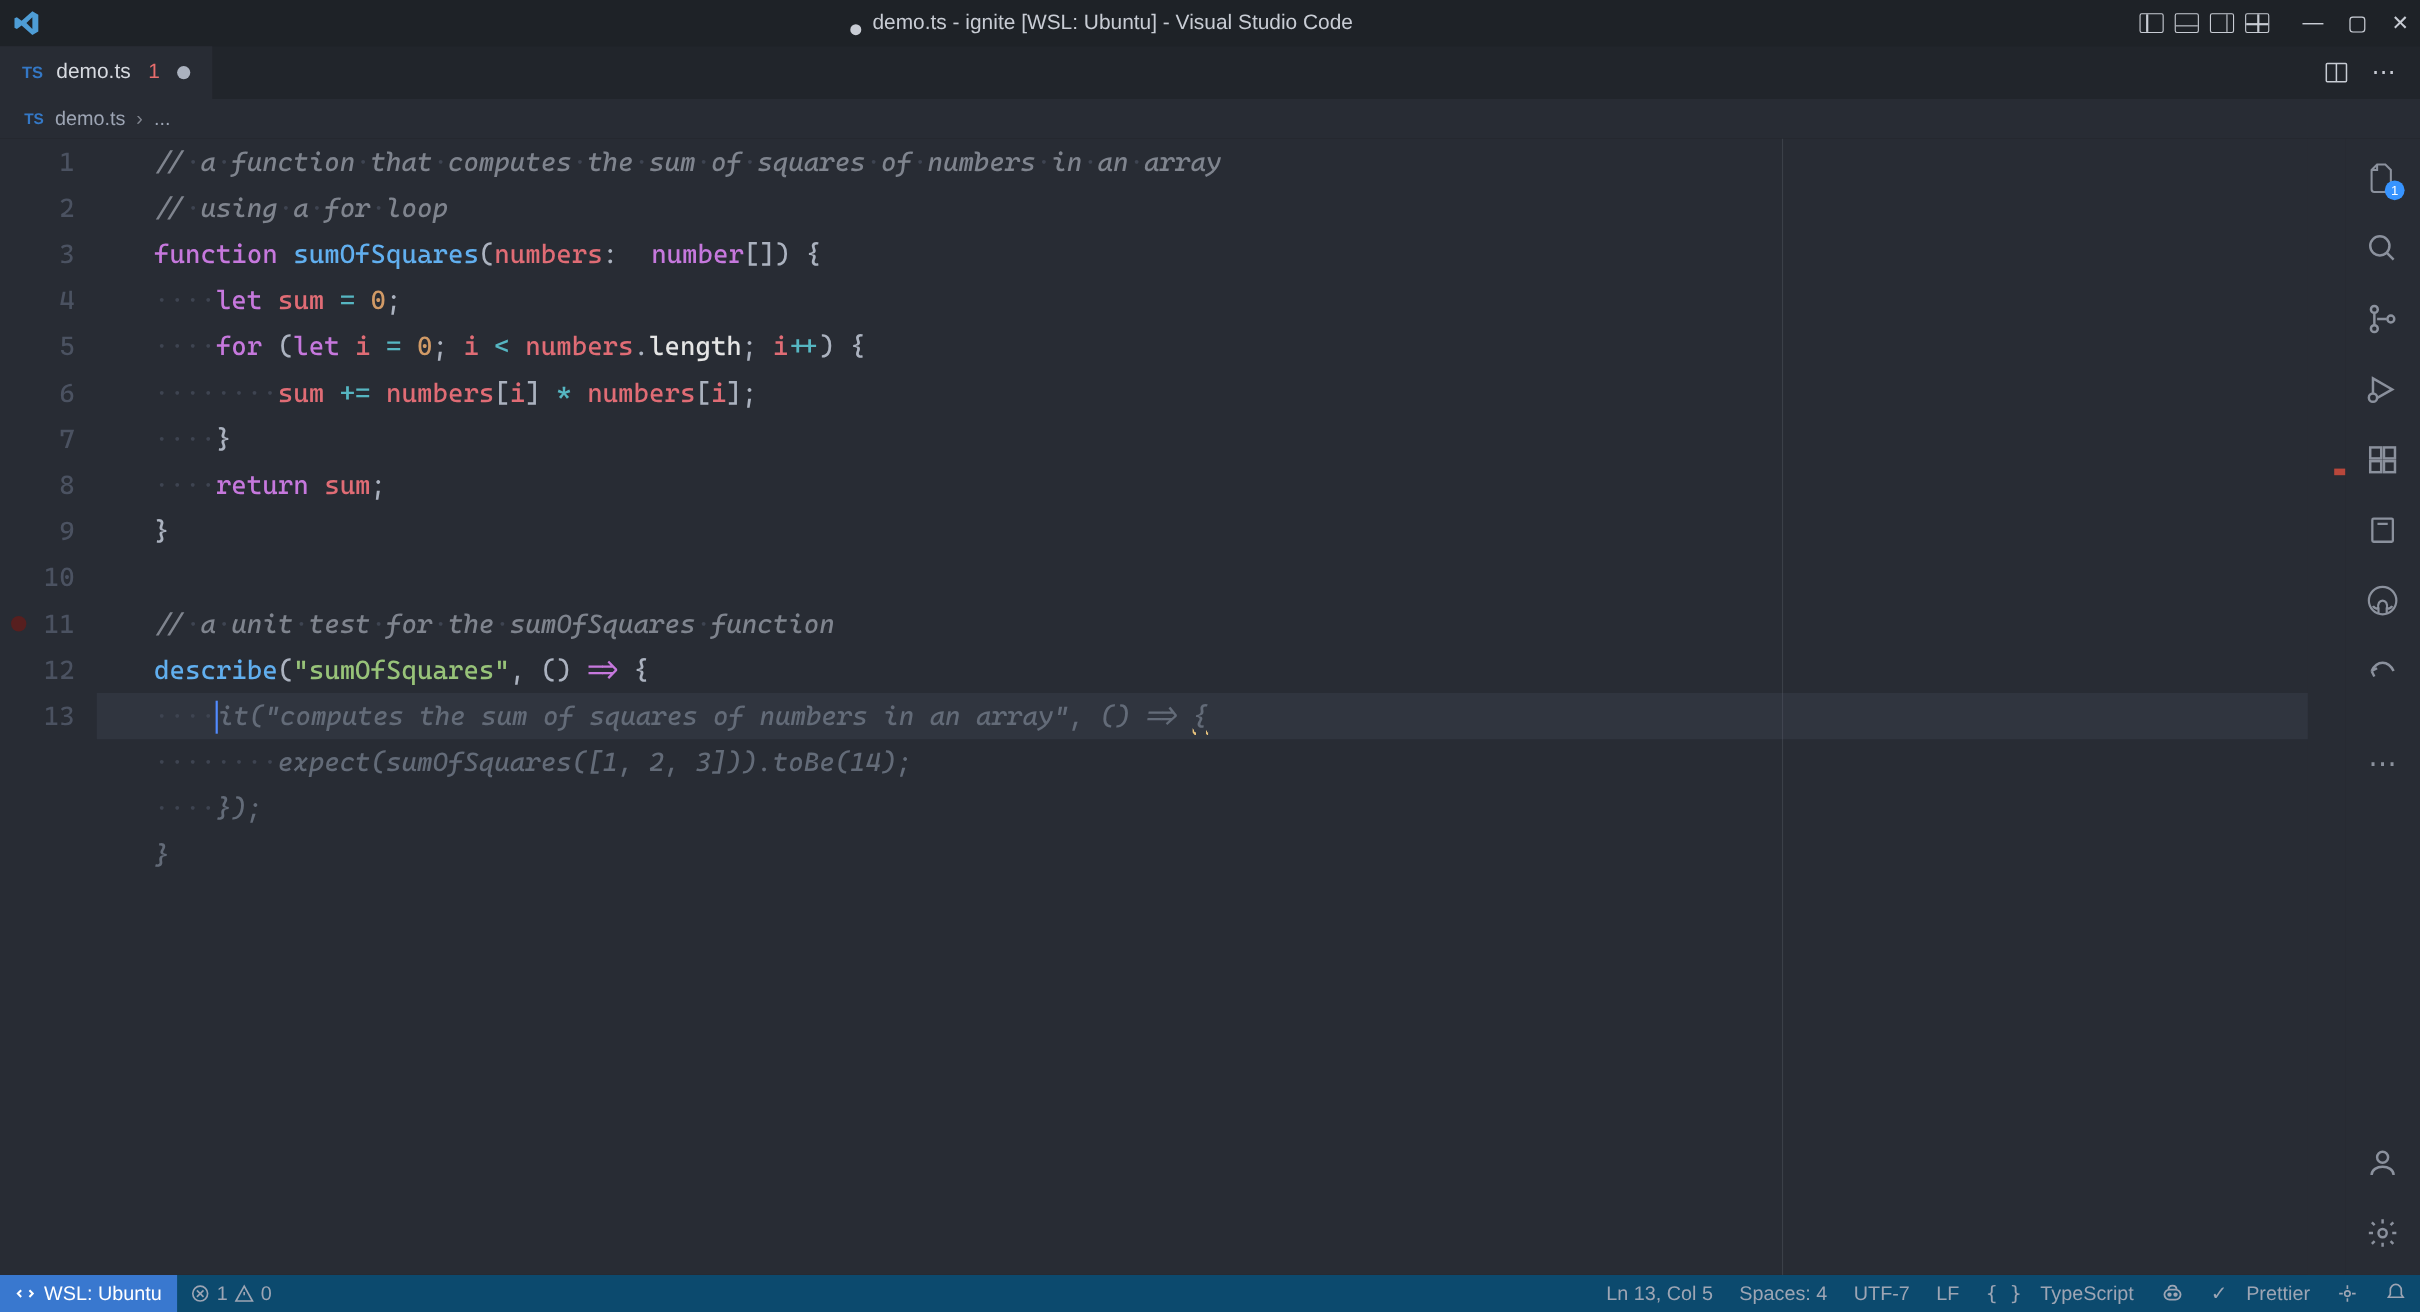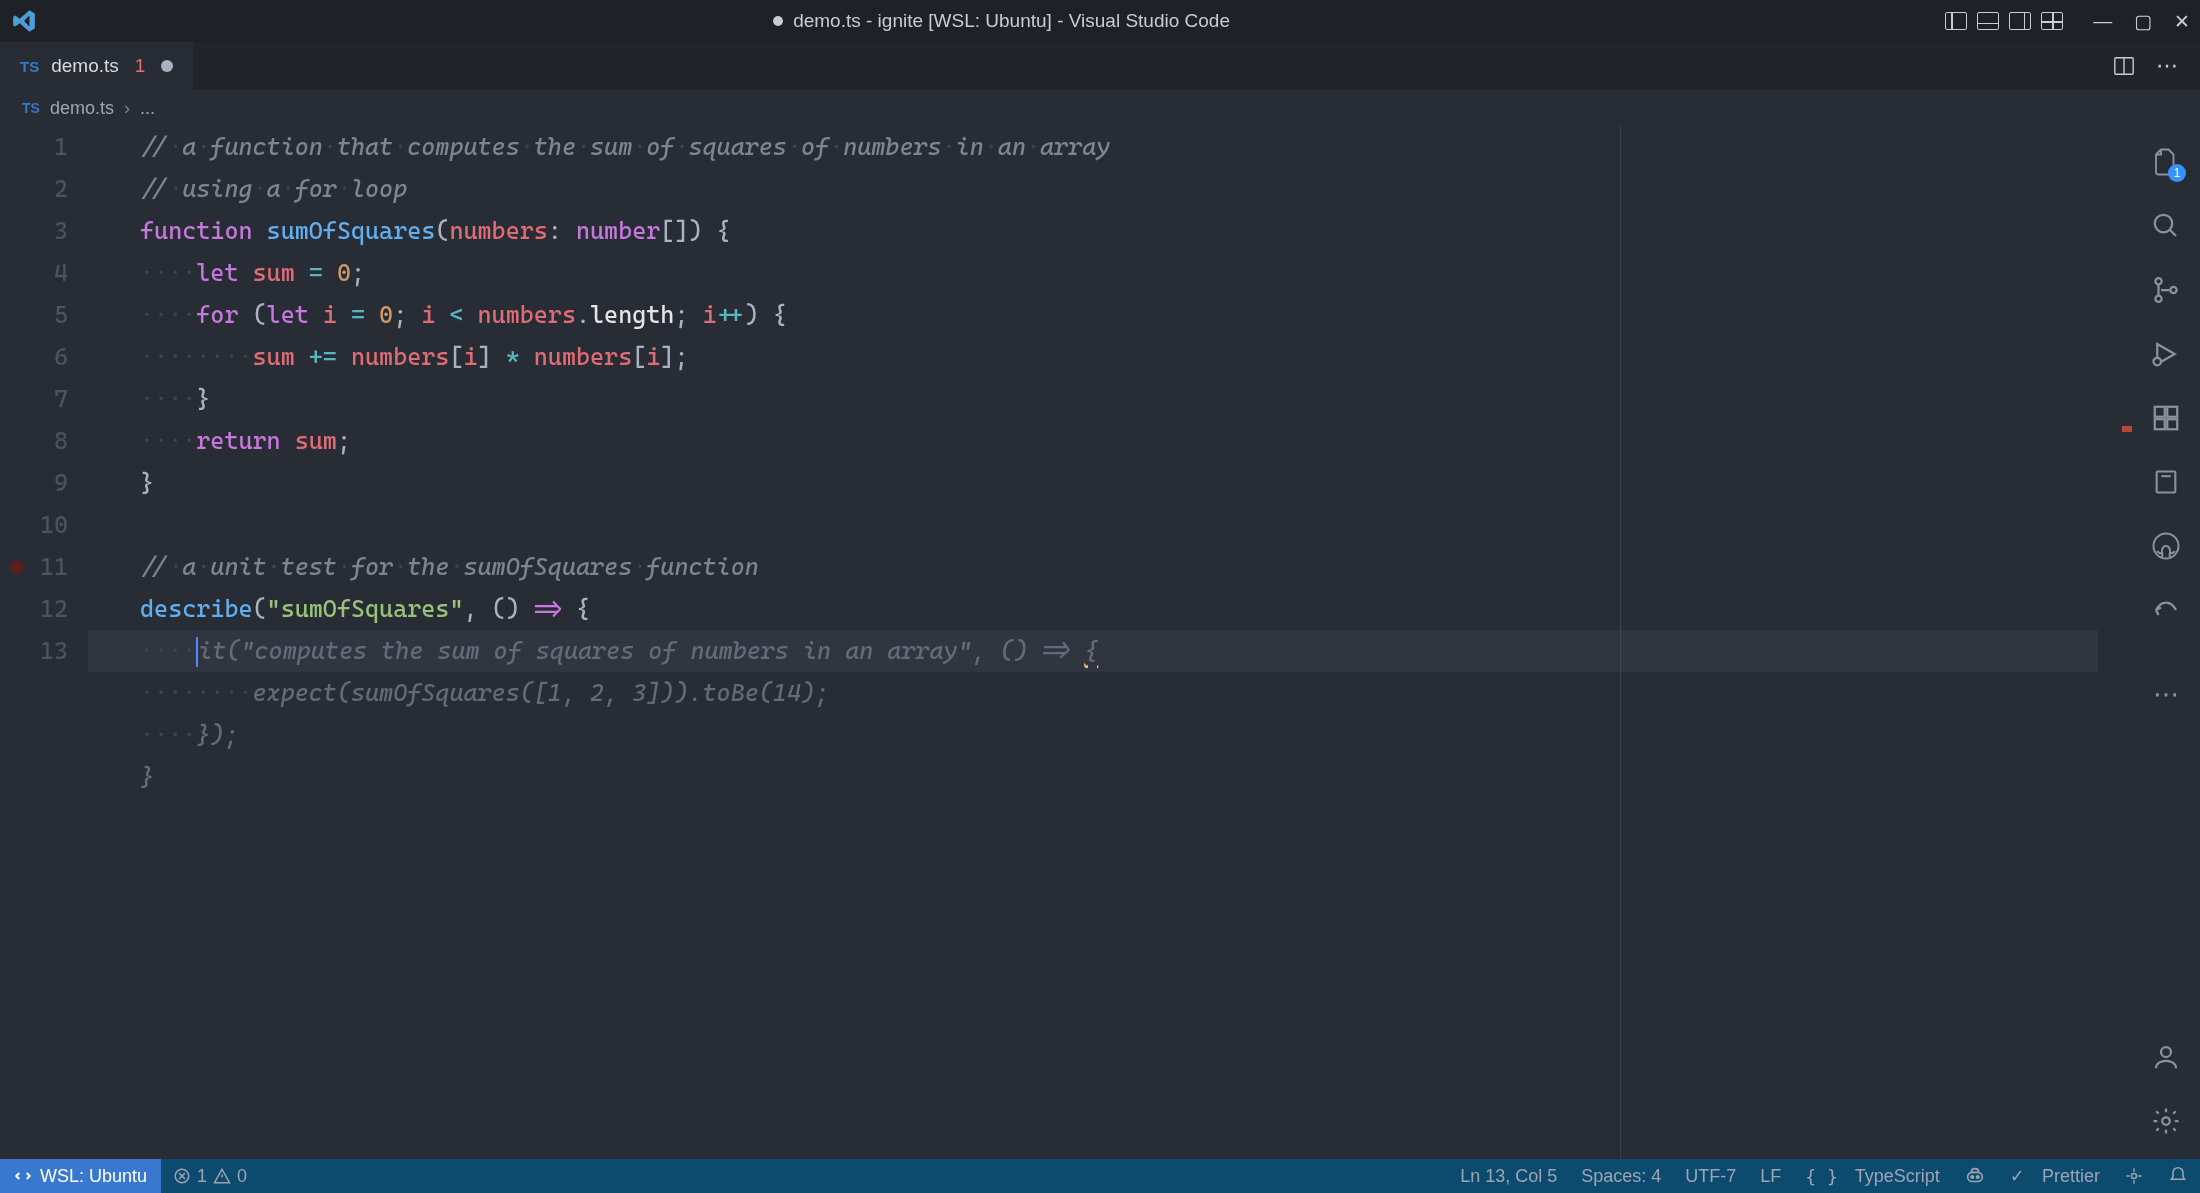--- a/index.html
+++ b/index.html
@@ -4,21 +4,21 @@
 <style>
 * { margin: 0; padding: 0; box-sizing: border-box; }
 html, body { width: 2200px; height: 1193px; overflow: hidden; font-family: -apple-system, BlinkMacSystemFont, "Segoe UI", sans-serif; background: #1e2227; color: #abb2bf; }
 .app { display: flex; flex-direction: column; height: 100%; }
 
 
 .titlebar { display: flex; align-items: center; height: 42px; background: #1e2227; padding: 0 10px; font-size: 19px; }
 .titlebar .logo { width: 28px; height: 28px; margin-right: 20px; color:#4e9dd6; display:flex; align-items:center; justify-content:center;}
 .titlebar .menu { display: flex; gap: 0; }
 .titlebar .menu-item { padding: 6px 14px; color: #c8ccd4; cursor: default; }
-.titlebar .title { flex: 1; text-align: center; color: #c8ccd4; display:flex; align-items:center; justify-content:center; gap:10px;}
+.titlebar .title { flex: 1; text-align: center; color: #c8ccd4; display:flex; align-items:flex-end; justify-content:center; gap:10px;}
 .titlebar .title .dot { width:10px; height:10px; border-radius:50%; background:#c8ccd4; display:inline-block;}
 .titlebar .win-controls { display: flex; gap: 22px; color: #c8ccd4; align-items:center;}
 .titlebar .layout-icons { display:flex; gap:10px; margin-right:30px; color:#c8ccd4;}
 .layout-box { width:22px; height:18px; border:1.5px solid #c8ccd4; border-radius:2px; position:relative;}
 .layout-box.left::before{content:"";position:absolute;left:5px;top:0;bottom:0;width:1.5px;background:#c8ccd4;}
 .layout-box.bottom::before{content:"";position:absolute;left:0;right:0;bottom:5px;height:1.5px;background:#c8ccd4;}
 .layout-box.right::before{content:"";position:absolute;right:5px;top:0;bottom:0;width:1.5px;background:#c8ccd4;}
 .layout-box.grid::before{content:"";position:absolute;left:50%;top:0;bottom:0;width:1.5px;background:#c8ccd4;}
 .layout-box.grid::after{content:"";position:absolute;top:50%;left:0;right:0;height:1.5px;background:#c8ccd4;}
 
@@ -59,21 +59,21 @@
 .statusbar{ height:34px; background:#0c4a6e; display:flex; align-items:center; font-size:18px; color:#9da5b4;}
 .statusbar .remote{ background:#3978cf; color:#fff; height:100%; padding:0 14px; display:flex; align-items:center; gap:8px;}
 .statusbar .item{ padding:0 12px; display:flex; align-items:center; gap:6px;}
 .statusbar .spacer{flex:1;}
 
 
 .c{ color:#7f848e; font-style:italic;}
 .kw{ color:#c678dd;}
 .fn{ color:#61afef;}
 .pn{ color:#abb2bf;}
-.ty{ color:#c678dd;}
+.ty{ color:#c678dd;margin-left:16px;}
 .op{ color:#56b6c2;}
 .nm{ color:#d19a66;}
 .id{ color:#e06c75;}
 .prop{ color:#e5e5e5;}
 .str{ color:#98c379;}
 .gtxt{ color:#636b78; font-style:italic;}
 .indent{ color:#3e4451;}
 .cursor{ display:inline-block; width:2px; height:30px; background:#528bff; vertical-align:text-bottom; margin-bottom:-2px;}
 .sq-err{ border-bottom:2px wavy #e5c07b; text-decoration-line:underline; text-decoration-style:wavy; text-decoration-color:#e5c07b;}
 

